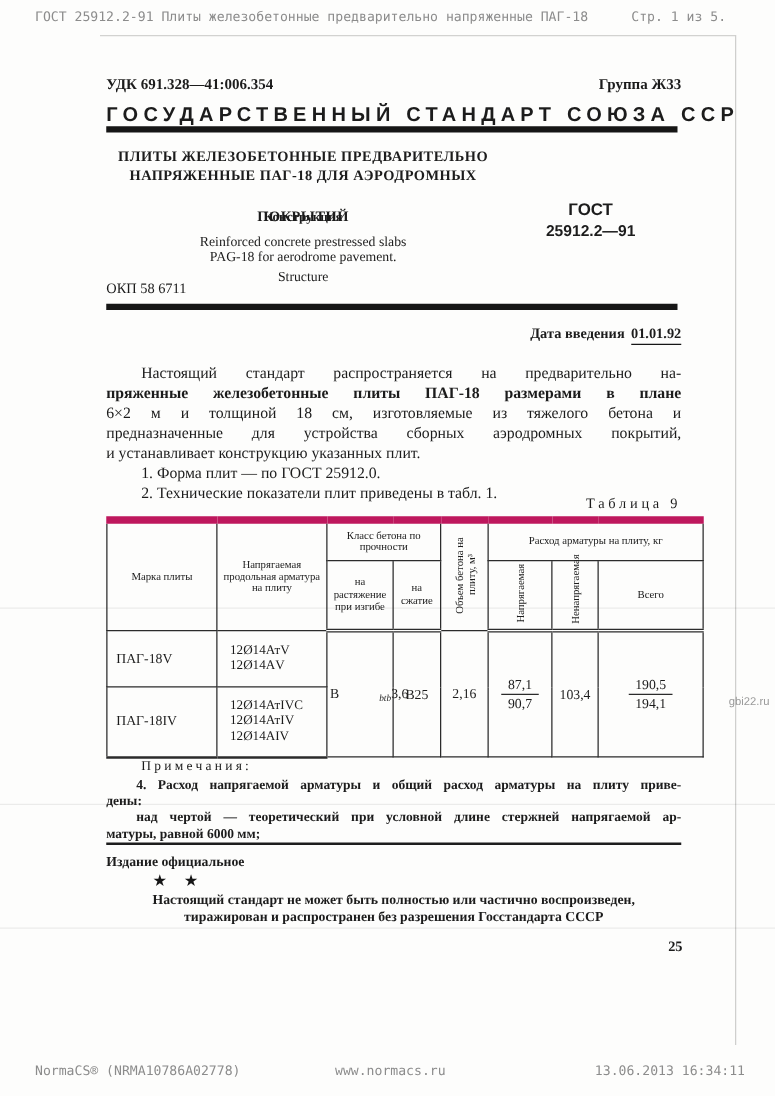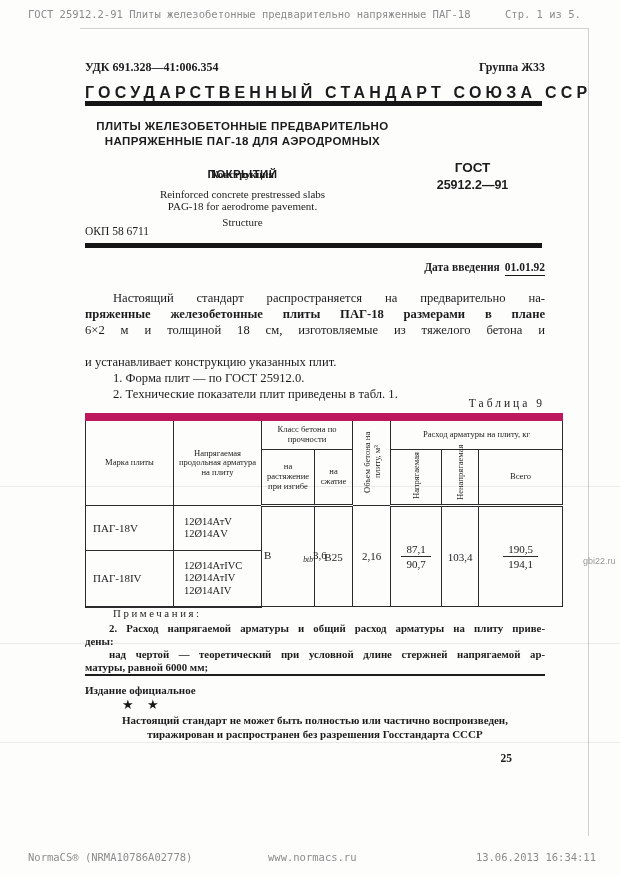--- a/index.html
+++ b/index.html
@@ -25,21 +25,21 @@
 
   
   .udk-row { left:85px; top:60px; width:460px; display:flex; justify-content:space-between;
              font-weight:bold; font-size:12px;align-items:center; }
   .std-heading { left:85px; top:84px; width:460px; font-family:"Liberation Sans", sans-serif;
                  font-weight:bold; font-size:16px; letter-spacing:4.2px; white-space:nowrap; }
   .bar { left:85px; width:457px; height:5px; background:#161616; }
   .bar1 { top:101px; } .bar2 { top:243px; }
 
   
-  .title-line { left:85px; width:315px; text-align:center; font-family:Liberation Sans, sans-serif;
+  .title-line { left:85px; width:315px; text-align:center; font-family:Liberation Serif, serif;
                 font-weight:bold; font-size:11.5px; letter-spacing:0.4px; }
   .tl1 { top:120px; } .tl2 { top:135px; } .tl3 { top:168px; }
   .subtitle { left:85px; top:169px; width:315px; text-align:center;
               font-family:Liberation Serif, serif; font-weight:bold; font-size:10.5px; }
   .title-en { left:85px; width:315px; text-align:center; font-size:11px; }
   .te1 { top:188px; } .te2 { top:200px; } .te3 { top:216px; }
   .gost-label { left:400px; top:160px; width:145px; text-align:center;
                 font-family:"Liberation Sans", sans-serif; font-weight:bold; font-size:13.5px; }
   .gost-number { left:400px; top:178px; width:145px; text-align:center;
                  font-family:"Liberation Sans", sans-serif; font-weight:bold; font-size:12.5px; }
@@ -56,21 +56,21 @@
   .ind { text-indent:28px; }
   .pl1{top:290px;} .pl2{top:306px;font-weight:bold;} .pl3{top:322px;} .pl4{top:338px;} .pl5{top:354px;}
   .pl6{top:370px;} .pl7{top:386px;}
 
   
   .table-caption { left:85px; top:397px; width:460px; text-align:right; font-size:11.5px;
                    letter-spacing:3px; }
   .spec-wrap { left:85px; top:413px; }
   table.spec { border-collapse:collapse; table-layout:fixed; width:477px; background:transparent; }
   .spec th, .spec td { border:1px solid #2b2b2b; font-weight:normal; }
-  .spec thead tr:first-child th { border-top:8px solid #be185d; }
+  .spec thead tr:first-child th { border-top:6px solid #be185d; }
   .spec thead tr.sub th, .spec thead th.span2 { border-bottom:3px double #2b2b2b; }
   .spec tbody tr:last-child td { border-bottom:2px solid #2b2b2b; }
   .spec th { font-size:8.6px; line-height:9.6px; text-align:center; padding:2px 1px; vertical-align:middle; }
   .spec tr.grp th { height:32px; }
   .spec tr.sub th { height:52px; }
   .spec td { font-size:11px; text-align:center; vertical-align:middle; padding:2px; }
   .spec td.mark { text-align:left; padding-left:7px; height:45px; }
   .spec tr.rowb td.mark { height:56px; }
   .spec td.rebar { text-align:left; padding-left:10px; font-size:10.5px; line-height:12.5px; }
   .vtext { display:inline-block; writing-mode:vertical-rl; transform:rotate(180deg);
@@ -88,21 +88,21 @@
            text-align:justify; text-align-last:justify; }
   .nline.noj { text-align-last:left; }
   .nl1{top:622px; text-indent:24px;} .nl2{top:635px;} .nl3{top:648px; text-indent:24px;} .nl4{top:661px;}
 
   
   .rule { left:85px; top:674px; width:460px; height:2px; background:#1d1d1d; }
   .edition { left:85px; top:684px; font-weight:bold; font-size:11px; }
   .stars { left:122px; top:697px; font-size:13px; word-spacing:10px; color:#161616; }
   .cline { left:85px; width:460px; text-align:center; font-weight:bold; font-size:11px; }
   .cl1 { top:714px; } .cl2 { top:728px; }
-  .page-number { left:412px; top:752px; width:100px; text-align:right; font-weight:bold; font-size:11.5px; }
+  .page-number { left:446px; top:752px; width:100px; text-align:right; font-weight:bold; font-size:11.5px; }
 
   .watermark { left:583px; top:556px; font-family:"Liberation Sans", sans-serif;
                font-size:9px; color:#9a9a9a; white-space:nowrap; }
 </style>
 </head>
 <body>
 
 <div class="canvas">
 
   <div class="abs mono scan-header-left">ГОСТ 25912.2-91 Плиты железобетонные предварительно напряженные ПАГ-18</div>
@@ -133,20 +133,21 @@
   <div class="abs okp">ОКП 58 6711</div>
   <div class="abs bar bar2"></div>
 
   <div class="abs date-row">
     <span>Дата введения</span><span class="date-val">01.01.92</span>
   </div>
 
   <div class="abs pline ind pl1">Настоящий стандарт распространяется на предварительно на-</div>
   <div class="abs pline pl2">пряженные железобетонные плиты ПАГ-18 размерами в плане</div>
   <div class="abs pline pl3">6×2 м и толщиной 18 см, изготовляемые из тяжелого бетона и</div>
+  <div class="abs pline pl4">предназначенные для устройства сборных аэродромных покрытий,</div>
   <div class="abs pline noj pl5">и устанавливает конструкцию указанных плит.</div>
   <div class="abs pline noj ind pl6">1. Форма плит — по ГОСТ 25912.0.</div>
   <div class="abs pline noj ind pl7">2. Технические показатели плит приведены в табл. 1.</div>
 
   <div class="abs table-caption">Таблица 9</div>
   <div class="abs spec-wrap">
     <table class="spec">
       <colgroup>
         <col style="width:88px">
           <col style="width:88px">
@@ -199,21 +200,21 @@
             <div>12Ø14АтIVC</div>
             <div>12Ø14АтIV</div>
             <div>12Ø14АIV</div>
           </td>
         </tr>
       </tbody>
     </table>
   </div>
 
   <div class="abs notes-head">Примечания:</div>
-  <div class="abs nline nl1">2. Расход напрягаемой арматуры и общий расход арматуры на плиту приве-</div>
+  <div class="abs nline nl1">4. Расход напрягаемой арматуры и общий расход арматуры на плиту приве-</div>
   <div class="abs nline noj nl2">дены:</div>
   <div class="abs nline nl3">над чертой — теоретический при условной длине стержней напрягаемой ар-</div>
   <div class="abs nline noj nl4">матуры, равной 6000 мм;</div>
 
   <div class="abs rule"></div>
   <div class="abs edition">Издание официальное</div>
   <div class="abs stars">★ ★</div>
   <div class="abs cline cl1">Настоящий стандарт не может быть полностью или частично воспроизведен,</div>
   <div class="abs cline cl2">тиражирован и распространен без разрешения Госстандарта СССР</div>
   <div class="abs page-number">25</div>

